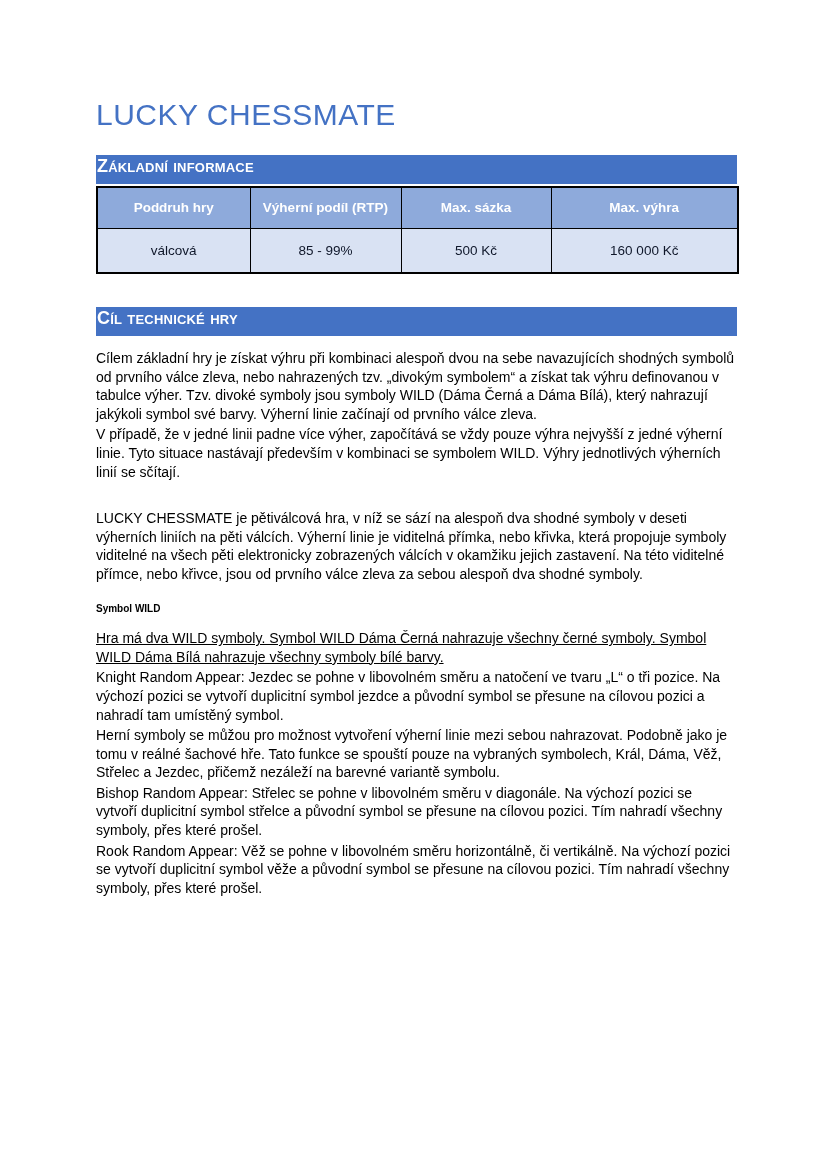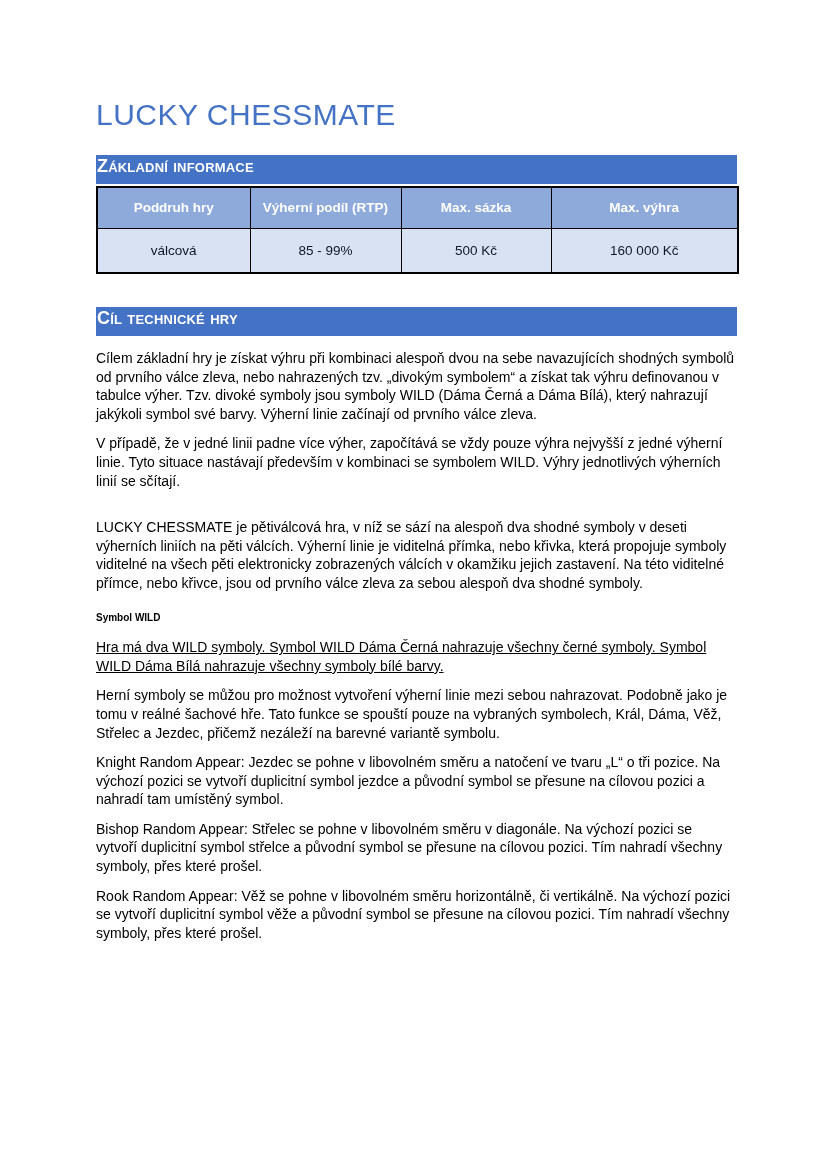--- a/index.html
+++ b/index.html
@@ -62,21 +62,21 @@
     background: #D9E2F3;
     color: #0f172a;
     font-weight: 400;
     height: 45px;
   }
   col.c1 { width: 153px; }
   col.c2 { width: 151px; }
   col.c3 { width: 150px; }
   col.c4 { width: 187px; }
   .para {
-    margin-top: 11px;
+    margin-top: 2px;
     font-size: 14px;
     line-height: 18.6px;
     text-align: left;
   }
   .para.after-bar { margin-top: 13px; }
   .para.after-bar-wide { margin-top: 28px; }
   .subheading {
     margin-top: 16px;
     font-size: 10px;
     line-height: 18.6px;
@@ -123,18 +123,18 @@
   <p class="para after-bar">Cílem základní hry je získat výhru při kombinaci alespoň dvou na sebe navazujících shodných symbolů od prvního válce zleva, nebo nahrazených tzv. „divokým symbolem“ a získat tak výhru definovanou v tabulce výher. Tzv. divoké symboly jsou symboly WILD (Dáma Černá a Dáma Bílá), který nahrazují jakýkoli symbol své barvy. Výherní linie začínají od prvního válce zleva.</p>
   <p class="para">V případě, že v jedné linii padne více výher, započítává se vždy pouze výhra nejvyšší z jedné výherní linie. Tyto situace nastávají především v kombinaci se symbolem WILD. Výhry jednotlivých výherních linií se sčítají.</p>
 
 
   <p class="para after-bar-wide">LUCKY CHESSMATE je pětiválcová hra, v níž se sází na alespoň dva shodné symboly v deseti výherních liniích na pěti válcích. Výherní linie je viditelná přímka, nebo křivka, která propojuje symboly viditelné na všech pěti elektronicky zobrazených válcích v okamžiku jejich zastavení. Na této viditelné přímce, nebo křivce, jsou od prvního válce zleva za sebou alespoň dva shodné symboly.</p>
 
 
   <p class="subheading">Symbol WILD</p>
   <p class="para">Hra má dva WILD symboly. Symbol WILD Dáma Černá nahrazuje všechny černé symboly. Symbol WILD Dáma Bílá nahrazuje všechny symboly bílé barvy.</p>
 
+  <p class="para">Knight Random Appear: Jezdec se pohne v libovolném směru a natočení ve tvaru „L“ o tři pozice. Na výchozí pozici se vytvoří duplicitní symbol jezdce a původní symbol se přesune na cílovou pozici a nahradí tam umístěný symbol.</p>
   <p class="para">Herní symboly se můžou pro možnost vytvoření výherní linie mezi sebou nahrazovat. Podobně jako je tomu v reálné šachové hře. Tato funkce se spouští pouze na vybraných symbolech, Král, Dáma, Věž, Střelec a Jezdec, přičemž nezáleží na barevné variantě symbolu.</p>
-  <p class="para">Knight Random Appear: Jezdec se pohne v libovolném směru a natočení ve tvaru „L“ o tři pozice. Na výchozí pozici se vytvoří duplicitní symbol jezdce a původní symbol se přesune na cílovou pozici a nahradí tam umístěný symbol.</p>
   <p class="para">Bishop Random Appear: Střelec se pohne v libovolném směru v diagonále. Na výchozí pozici se vytvoří duplicitní symbol střelce a původní symbol se přesune na cílovou pozici. Tím nahradí všechny symboly, přes které prošel.</p>
   <p class="para">Rook Random Appear: Věž se pohne v libovolném směru horizontálně, či vertikálně. Na výchozí pozici se vytvoří duplicitní symbol věže a původní symbol se přesune na cílovou pozici. Tím nahradí všechny symboly, přes které prošel.</p>
 
 </div>
 
 </body></html>

